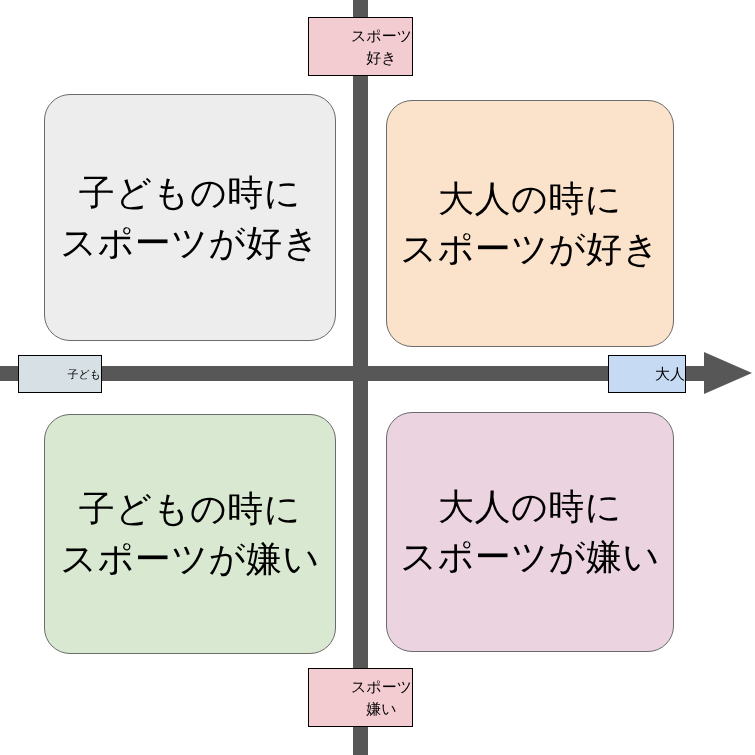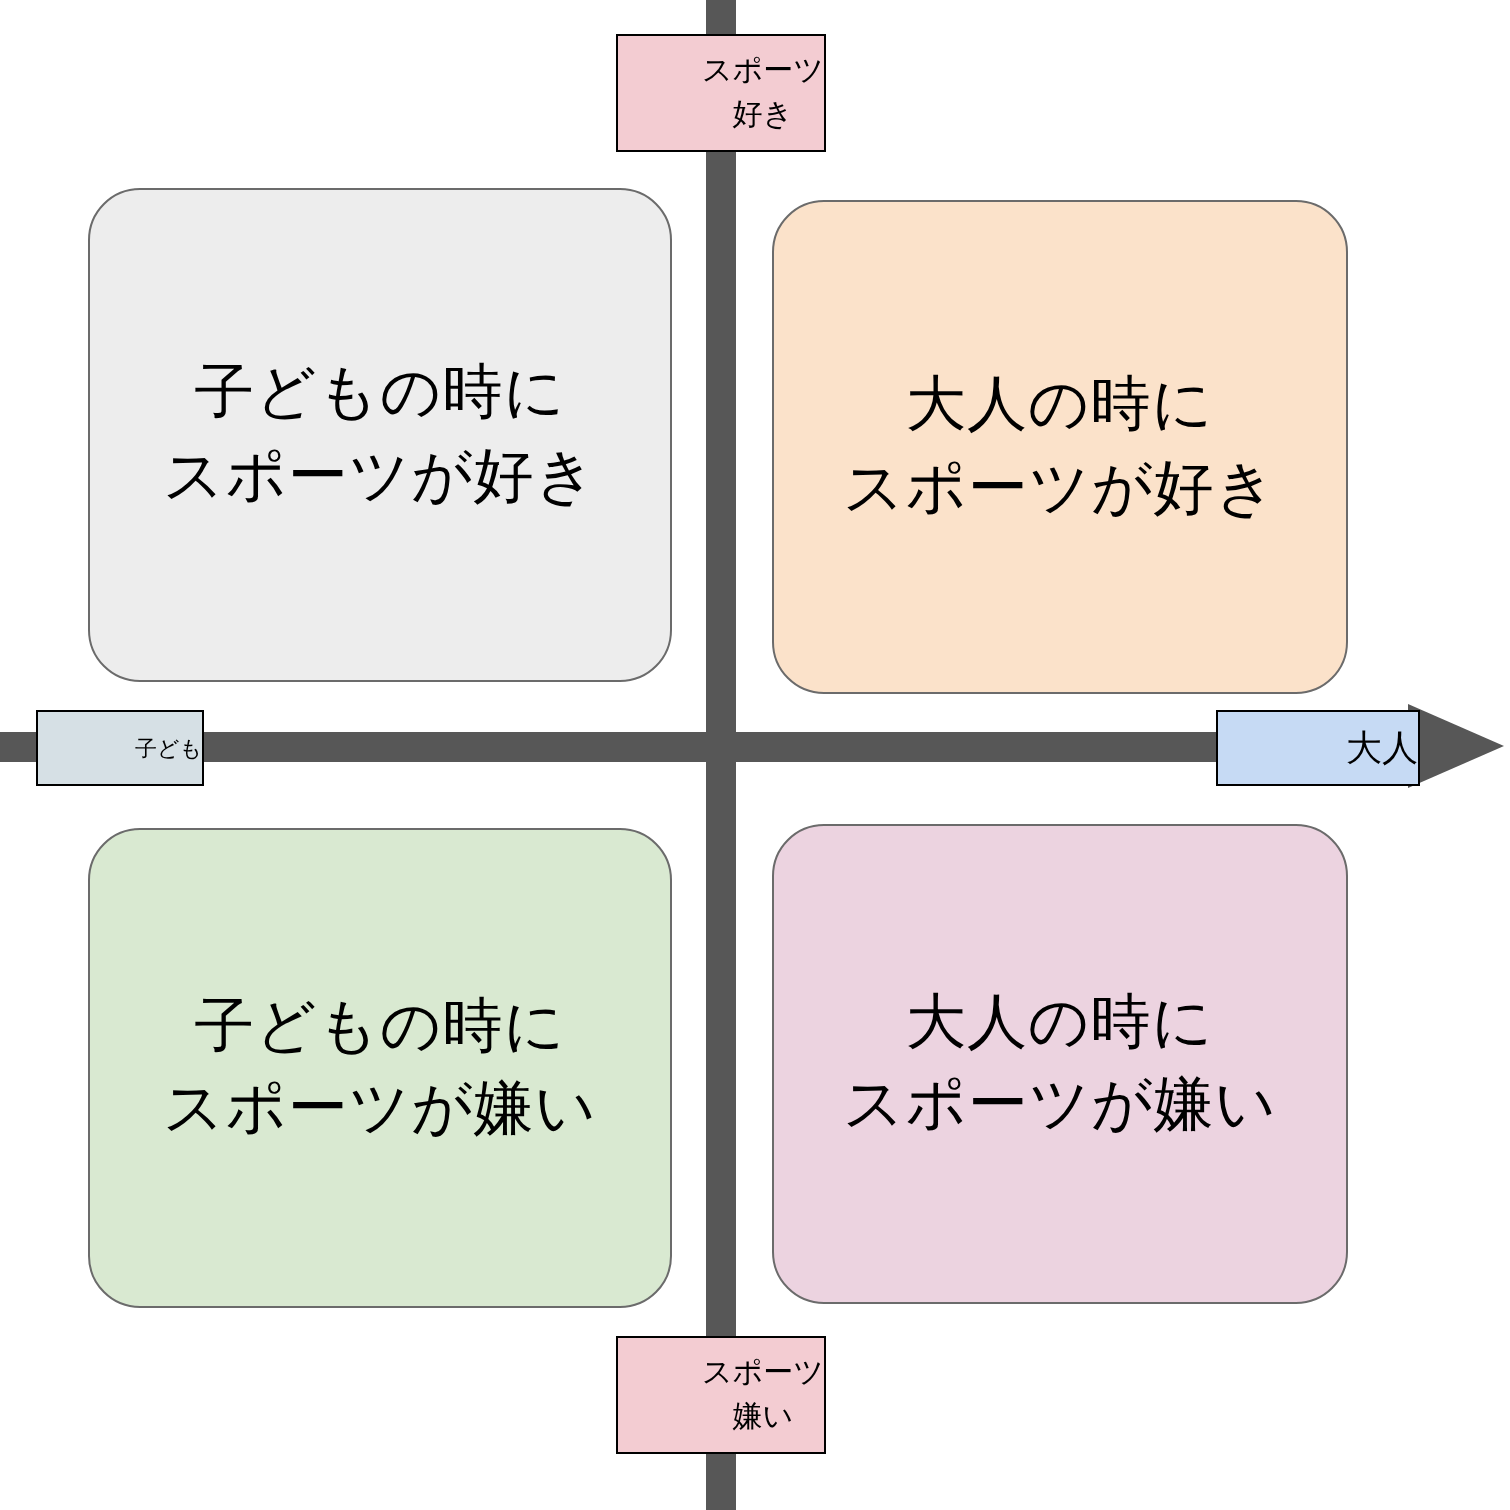--- a/index.html
+++ b/index.html
@@ -49,21 +49,21 @@
   
   .quad {
     position: absolute;
     box-sizing: border-box;
     border: 1px solid #6b6b6b;
     border-radius: 26px;
     display: flex;
     align-items: center;
     justify-content: center;
     text-align: center;
-    font-size: 30px;
+    font-size: 36px;
     line-height: 1.38;
     color: #000000;
     letter-spacing: 0.5px;
     white-space: pre-line;
   }
   #quad-tl { left: 44px;  top: 94px;  width: 292px; height: 247px; background: #ededed; }
   #quad-tr { left: 386px; top: 100px; width: 288px; height: 247px; background: #fbe2ca; }
   #quad-bl { left: 44px;  top: 414px; width: 292px; height: 240px; background: #d9e9d1; }
   #quad-br { left: 386px; top: 412px; width: 288px; height: 240px; background: #ecd3e0; }
 
@@ -90,23 +90,23 @@
     background: #f3ccd2;
     font-size: 15px;
     line-height: 1.45;
   }
   #label-left {
     left: 18px; top: 355px; width: 84px; height: 38px;
     background: #d6e0e5;
     font-size: 11px;
   }
   #label-right {
-    left: 608px; top: 355px; width: 102px; height: 38px;
+    left: 608px; top: 355px; width: 78px; height: 38px;
     background: #c6daf4;
-    font-size: 18px;
+    font-size: 15px;
   }
 </style>
 </head>
 <body>
 
 <div id="canvas">
 
   <div class="axis-v"></div>
   <div class="axis-h"></div>
   <div class="axis-arrow"></div>

